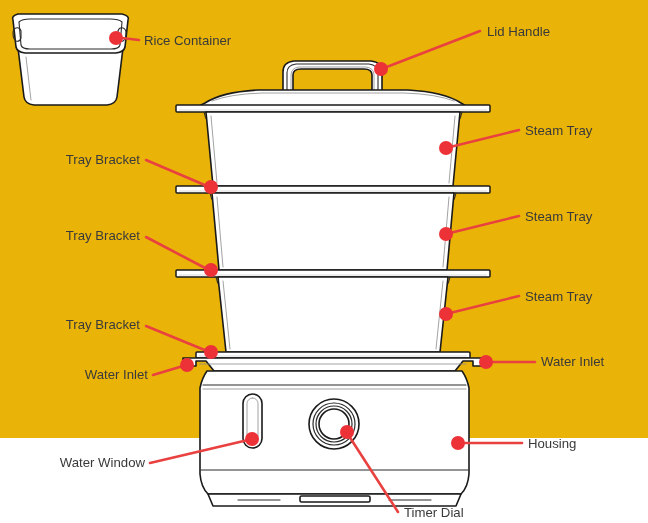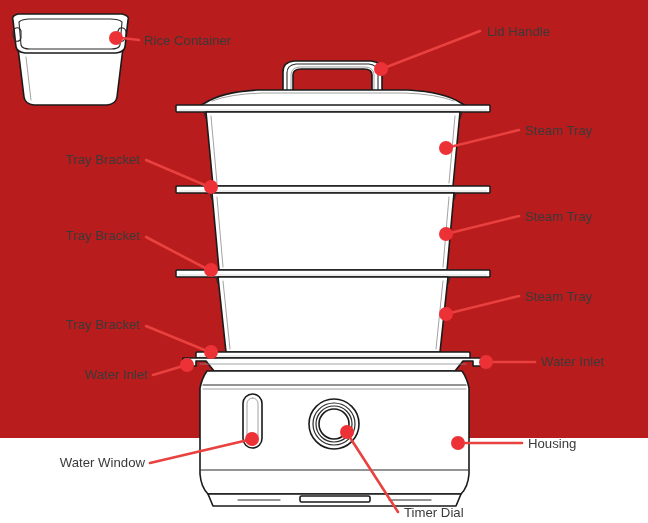--- a/index.html
+++ b/index.html
@@ -11,21 +11,21 @@
   body {
     font-family: "Liberation Sans", sans-serif;
     width: 648px;
     height: 523px;
     overflow: hidden;
   }
   #diagram-root {
     position: relative;
     width: 648px;
     height: 438px;
-    background: #b91c1c;
+    background: #eab308;
   }
   svg#steamer-svg {
     position: absolute;
     left: 0;
     top: 0;
     width: 648px;
     height: 523px;
     display: block;
   }
   .part-outline {

